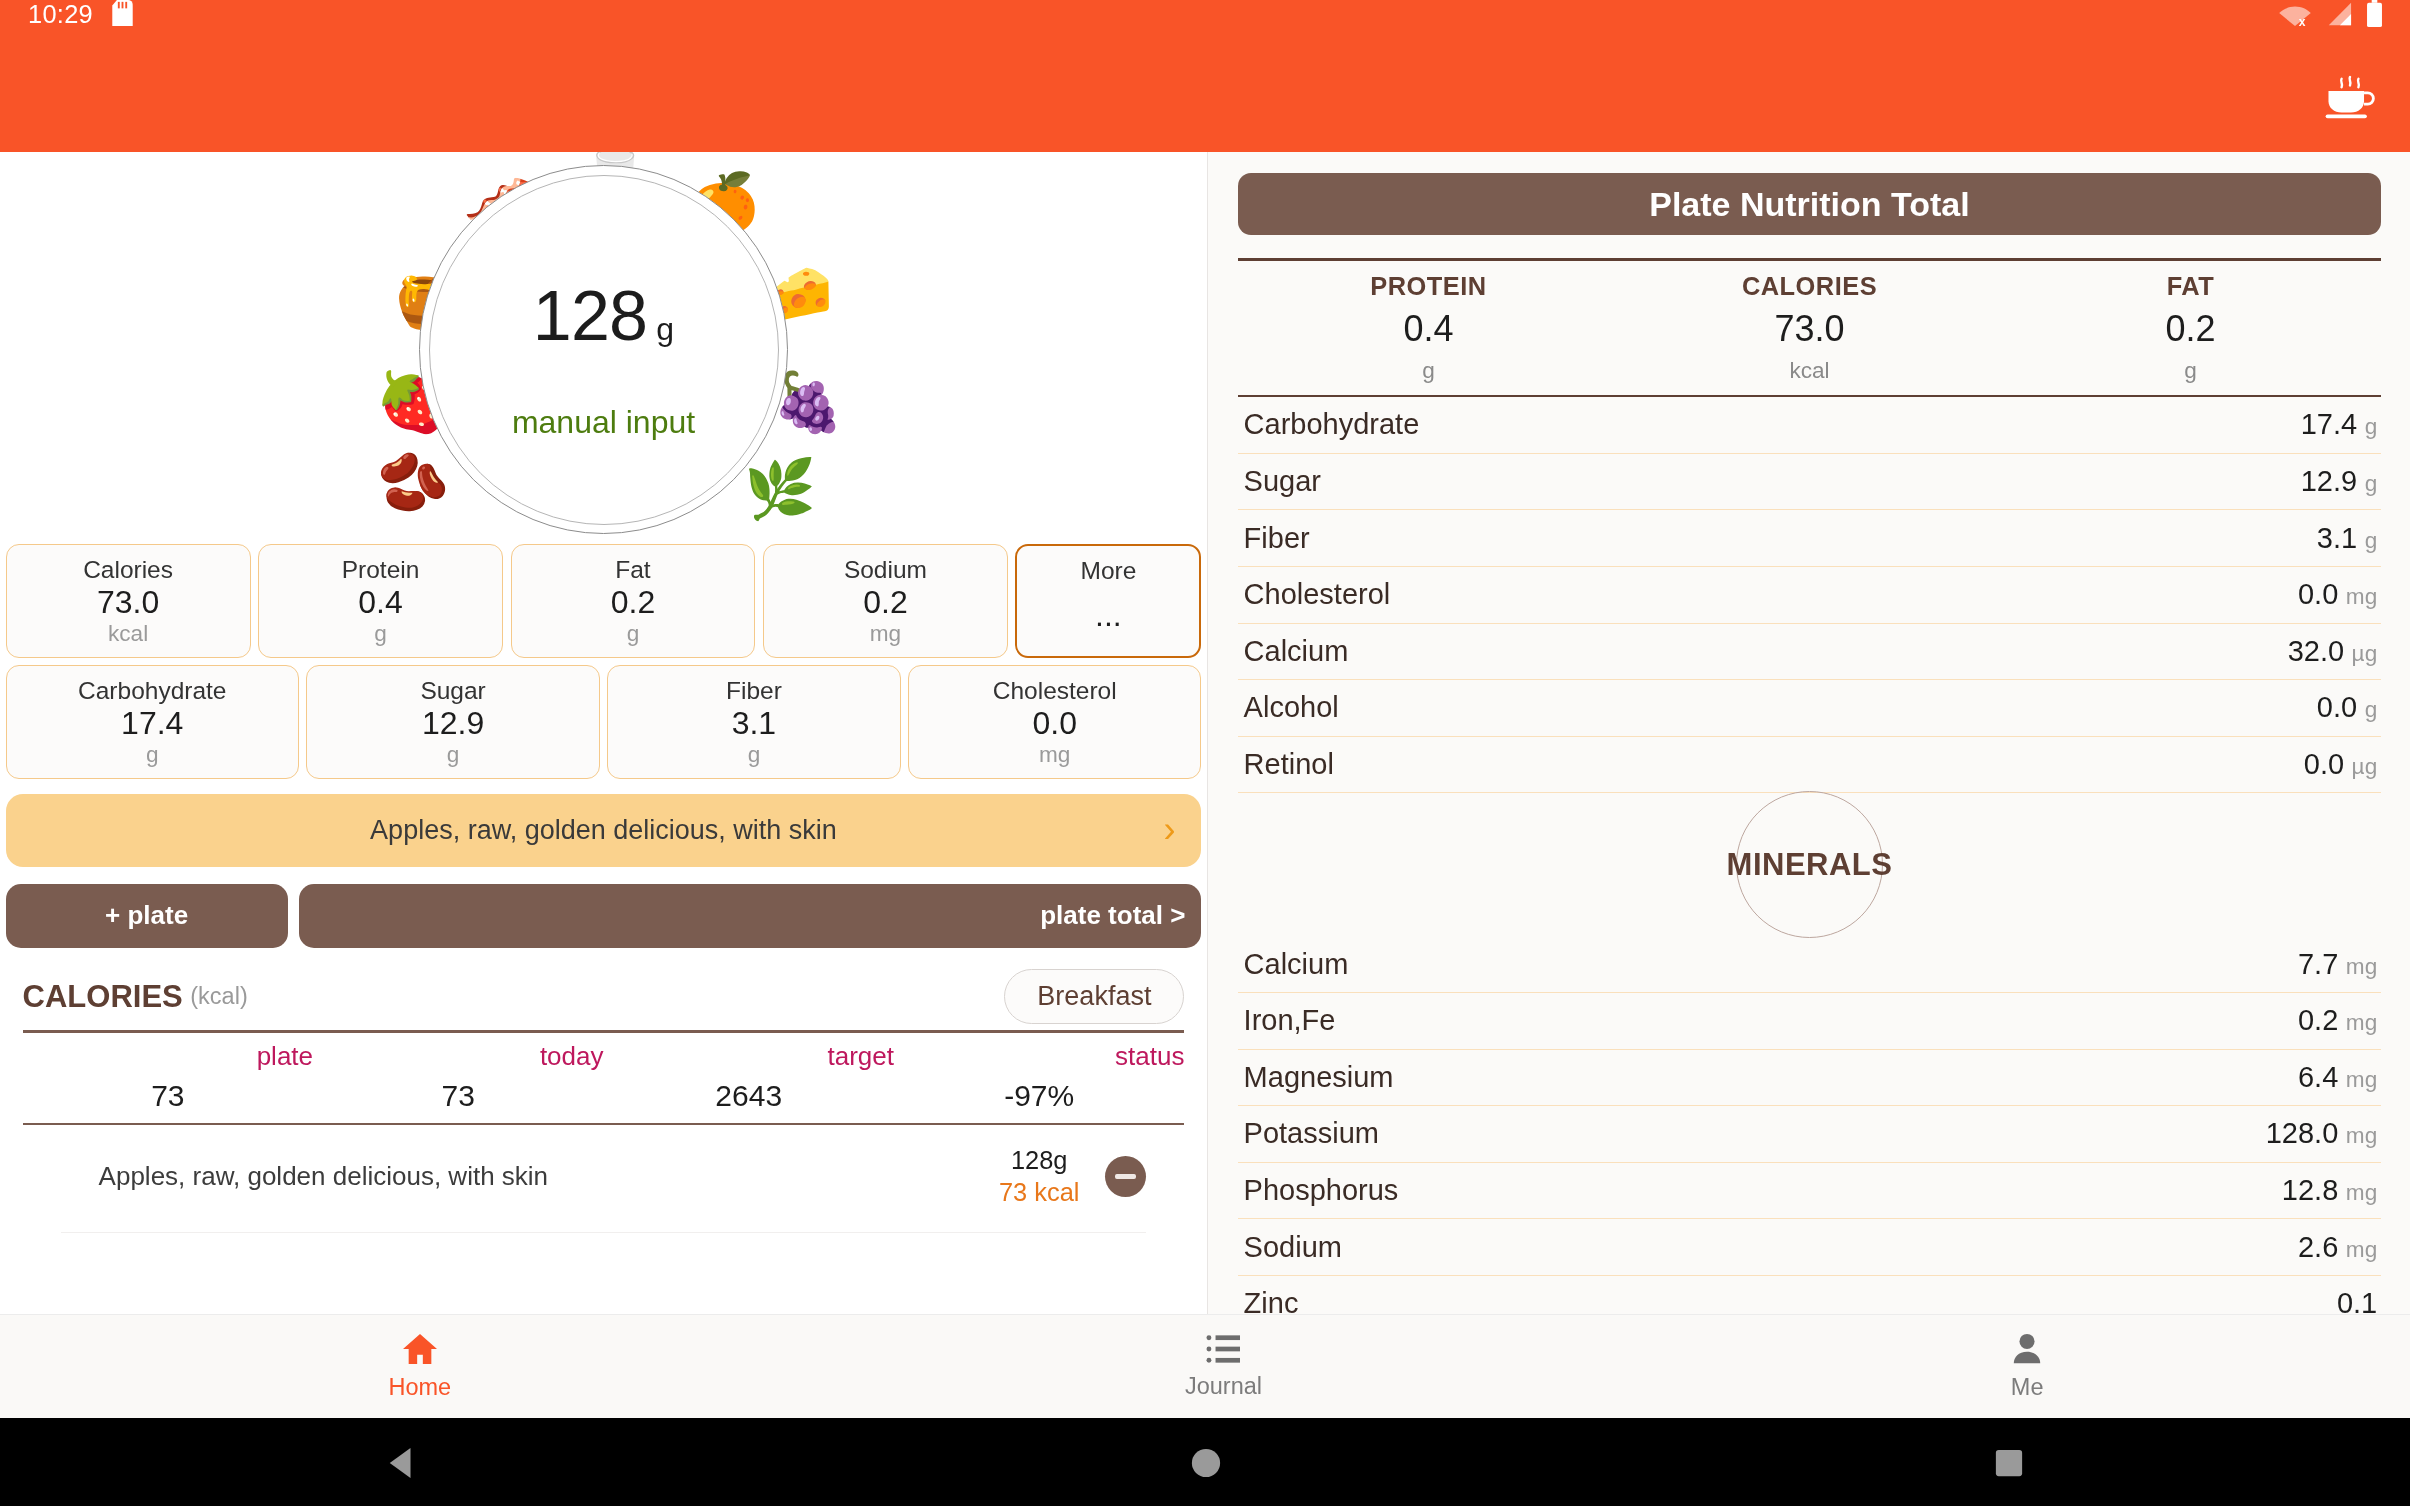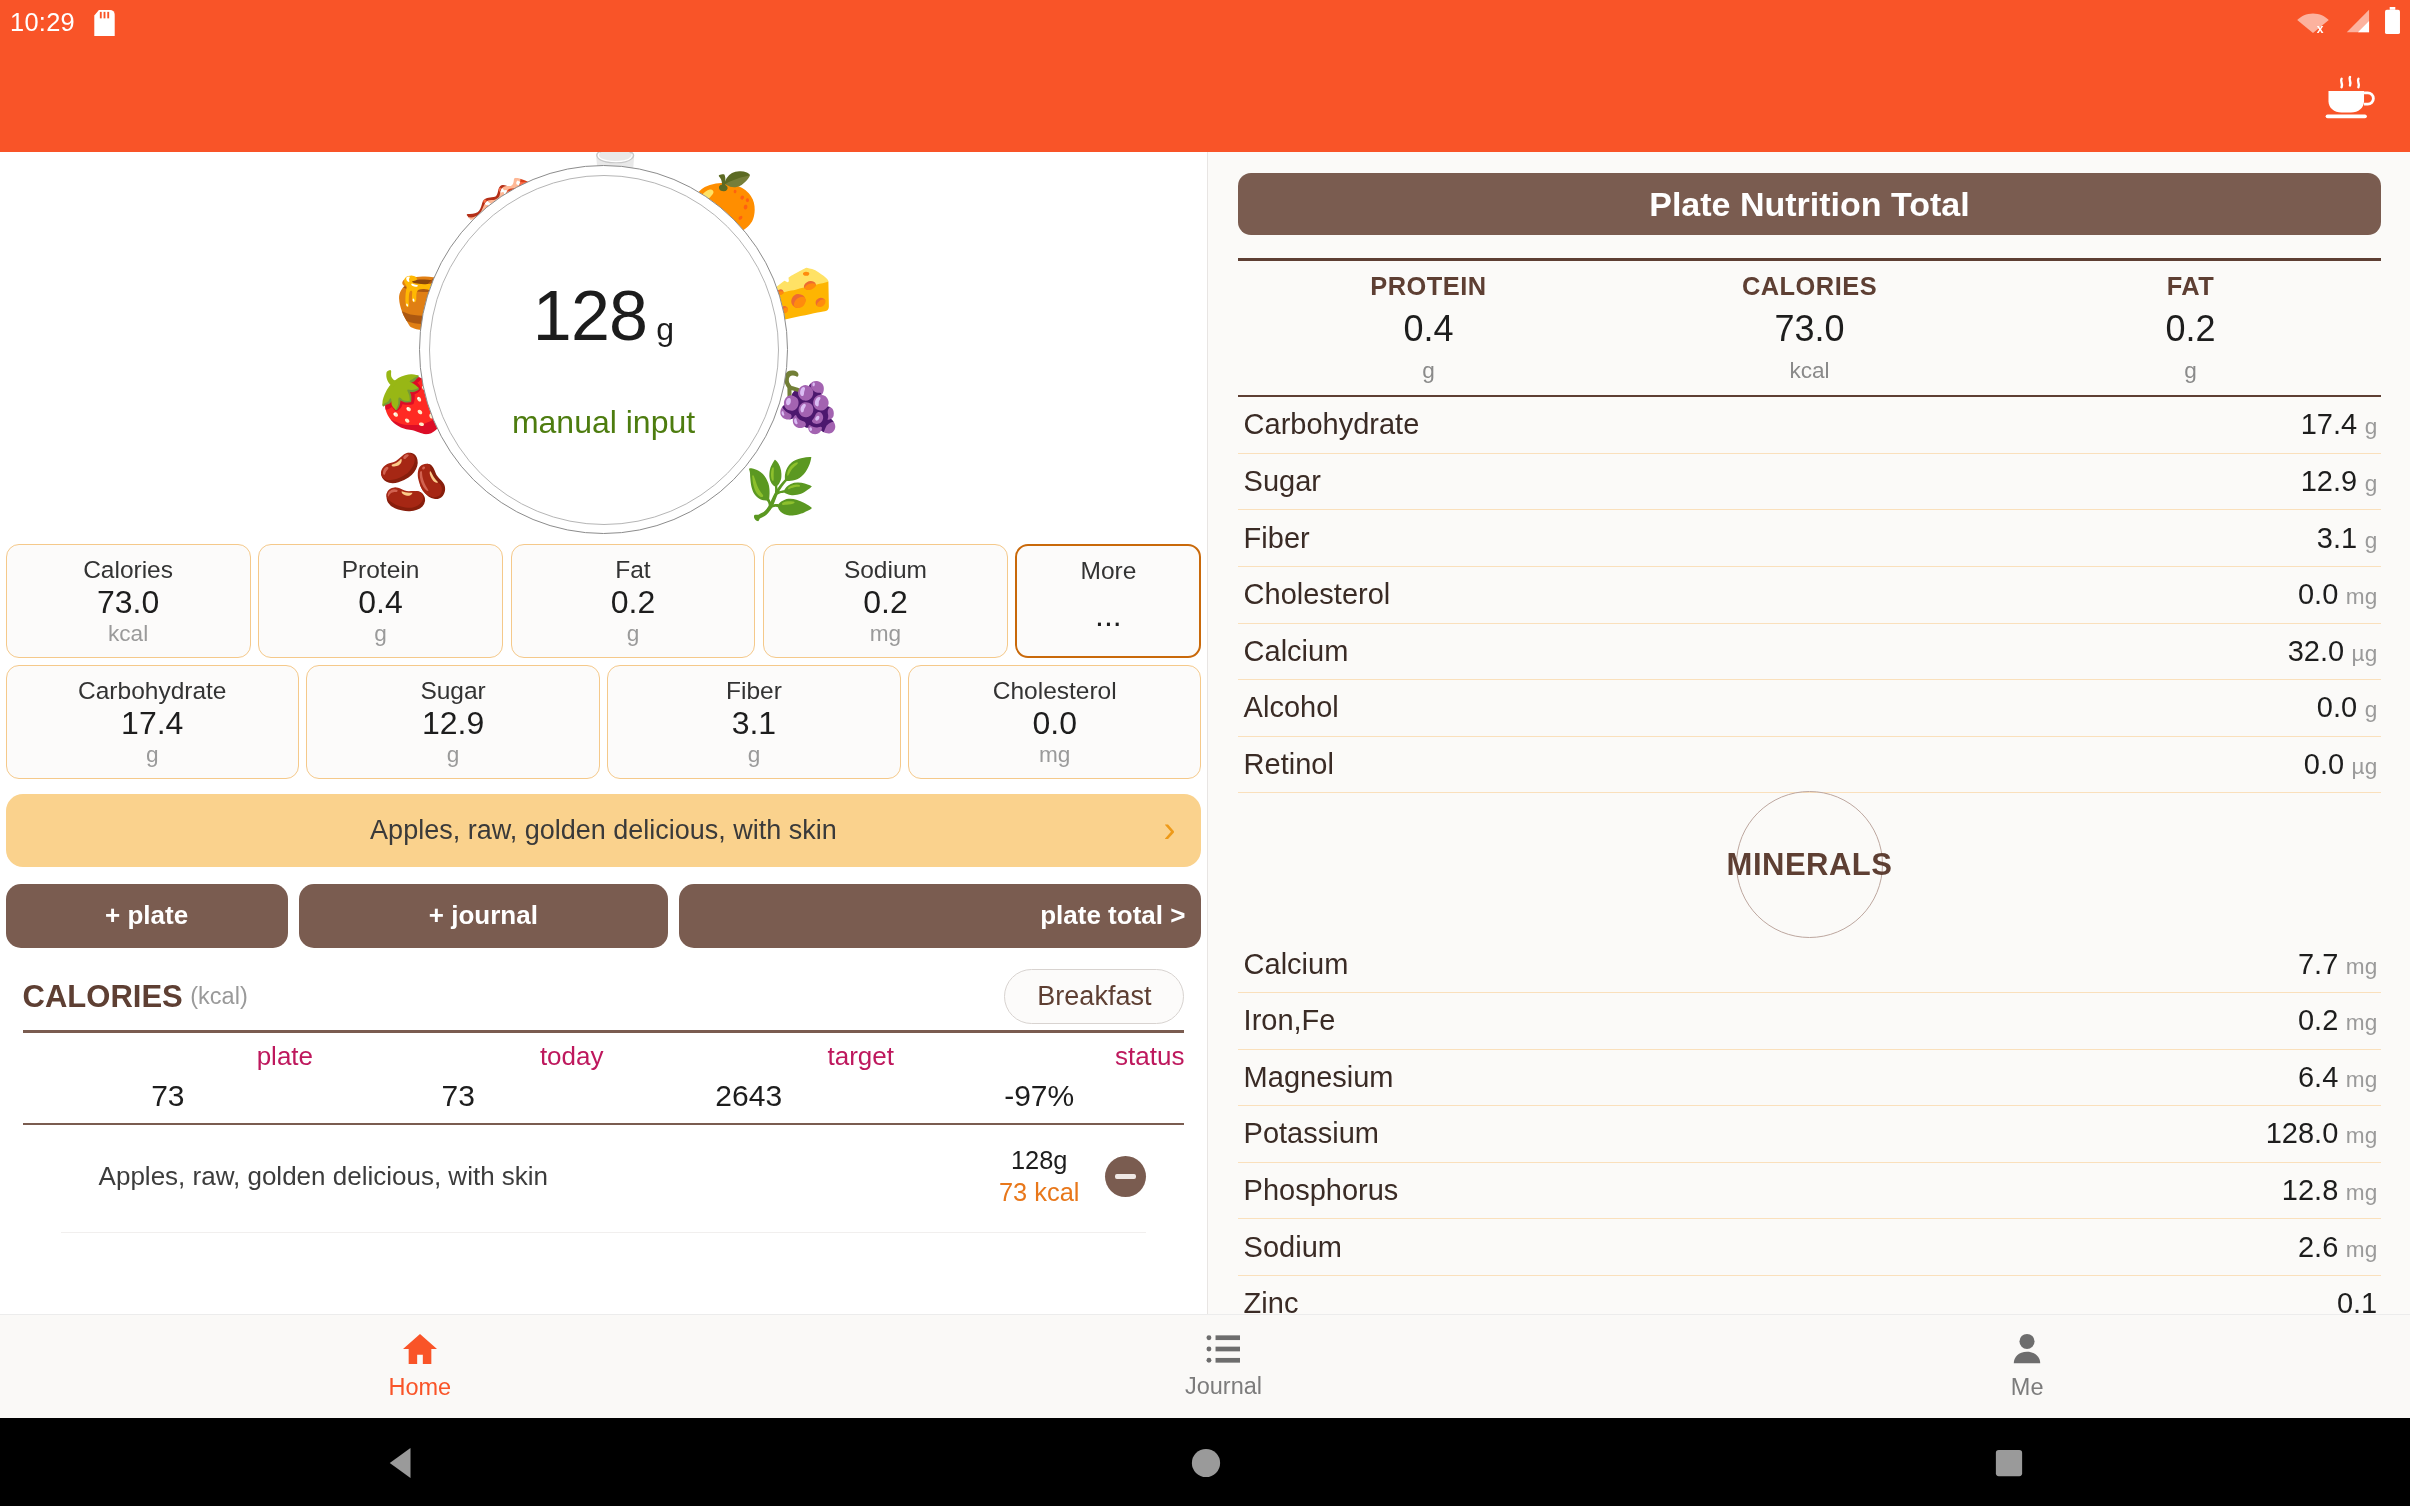--- a/index.html
+++ b/index.html
@@ -7,22 +7,22 @@
     width: 2411px; height: 1507px;
     font-family: "Liberation Sans", sans-serif;
     background: #ffffff;
     overflow: hidden;
   }
 
   
   #status-bar {
     height: 45px; width: 100%;
     background: #F95428;
-    display: flex; align-items: center;
-    padding: 0 10px;
+    display: flex; align-items: flex-start;
+    padding: 0 28px;
     color: #ffffff;
   }
   #status-time { font-size: 25.4px; font-weight: 400; letter-spacing: 0.3px; }
   #sd-icon { margin-left: 19px; display: flex; align-items: center; }
   #status-right { margin-left: auto; display: flex; align-items: center; gap: 13px; }
 
   
   #app-bar {
     height: 107px; width: 100%;
     background: #F95428;
@@ -335,21 +335,20 @@
       </div>
     </div>
 
     <div id="food-banner">
       <span id="food-banner-text">Apples, raw, golden delicious, with skin</span>
       <span id="food-banner-arrow">›</span>
     </div>
 
     <div id="actions">
       <div class="act-btn" id="btn-plate">+ plate</div>
-      <div class="act-btn" id="btn-journal">+ journal</div>
       <div class="act-btn" id="btn-total">plate total &gt;</div>
     </div>
 
     <div id="cal-section">
       <div id="cal-head">
         <span id="cal-title">CALORIES</span>
         <span id="cal-unit">(kcal)</span>
         <span id="meal-chip">Breakfast</span>
       </div>
       <div id="cal-table">

